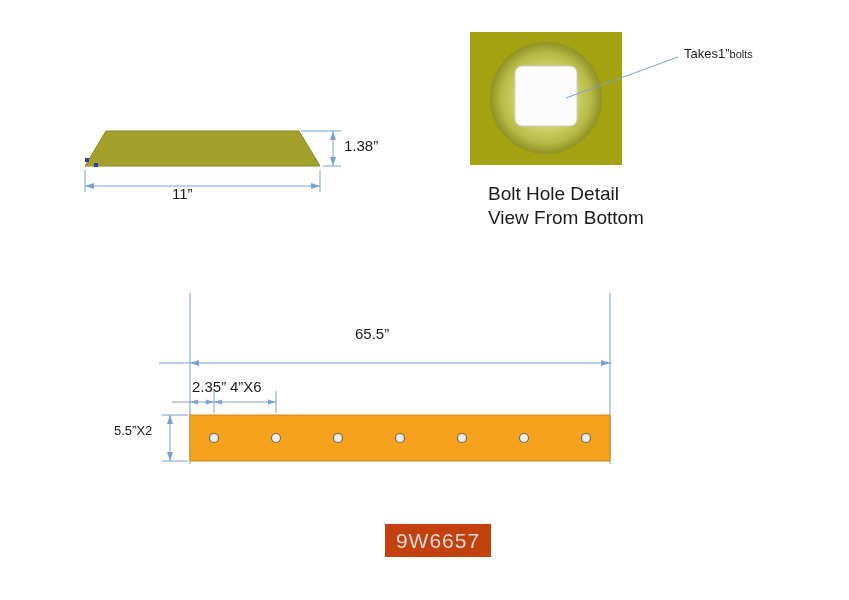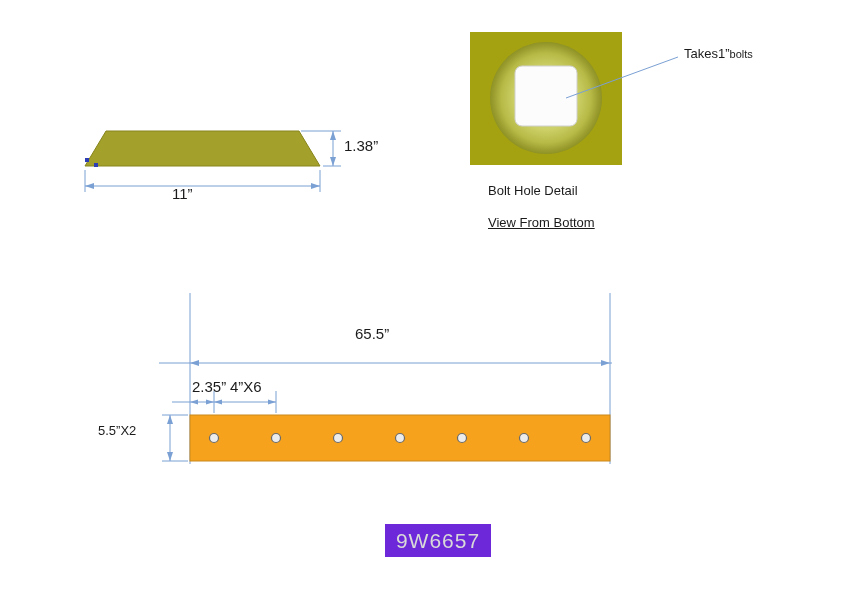--- a/index.html
+++ b/index.html
@@ -14,29 +14,29 @@
   }
   .canvas svg { position: absolute; left: 0; top: 0; }
   .lbl {
     position: absolute;
     color: #1b1b1b;
     font-size: 15px;
     white-space: nowrap;
     line-height: 1.2;
   }
   .lbl.small { font-size: 15px; }
-  .lbl.cap   { font-size: 13px; }
-  .lbl.mid   { font-size: 13px; }
+  .lbl.cap   { font-size: 19px; }
+  .lbl.mid   { font-size: 13px; margin-left: 16px; }
   .callout-prefix { font-size: 13px; }
   .callout-word   { font-size: 11px; }
   .partbox {
     position: absolute;
     left: 385px; top: 524px;
     width: 106px; height: 33px;
-    background: #6d28d9;
+    background: #c2410c;
     display: flex; align-items: center; justify-content: center;
     color: #d9d9d9;
     font-size: 21px;
     letter-spacing: 1px;
   }
   
   .dim   { stroke: #7ba0d4; stroke-width: 1; fill: none; }
   .arrow { fill: #7ba0d4; stroke: none; }
   #holes circle { fill: #ececec; stroke: #6a6a6a; stroke-width: 1.2; }
 </style>
@@ -127,21 +127,21 @@
   <span class="lbl" style="left:344px; top:137px;">1.38”</span>
 
   <span class="lbl" style="left:172px; top:185px;">11”</span>
 
   <span class="lbl" style="left:684px; top:44px;">
     <span class="callout-prefix">Takes1”</span><span class="callout-word">bolts</span>
   </span>
 
   <span class="lbl cap" style="left:488px; top:183px;">Bolt Hole Detail</span>
 
-  <span class="lbl cap" style="left:488px; top:215px;text-decoration:underline;">View From Bottom</span>
+  <span class="lbl cap" style="left:488px; top:207px;">View From Bottom</span>
 
   <span class="lbl" style="left:355px; top:325px;">65.5”</span>
 
   <span class="lbl small" style="left:192px; top:378px;">2.35”</span>
 
   <span class="lbl small" style="left:230px; top:378px;">4”X6</span>
 
   <span class="lbl mid" style="left:98px; top:423px;">5.5”X2</span>
 
   <div class="partbox">

